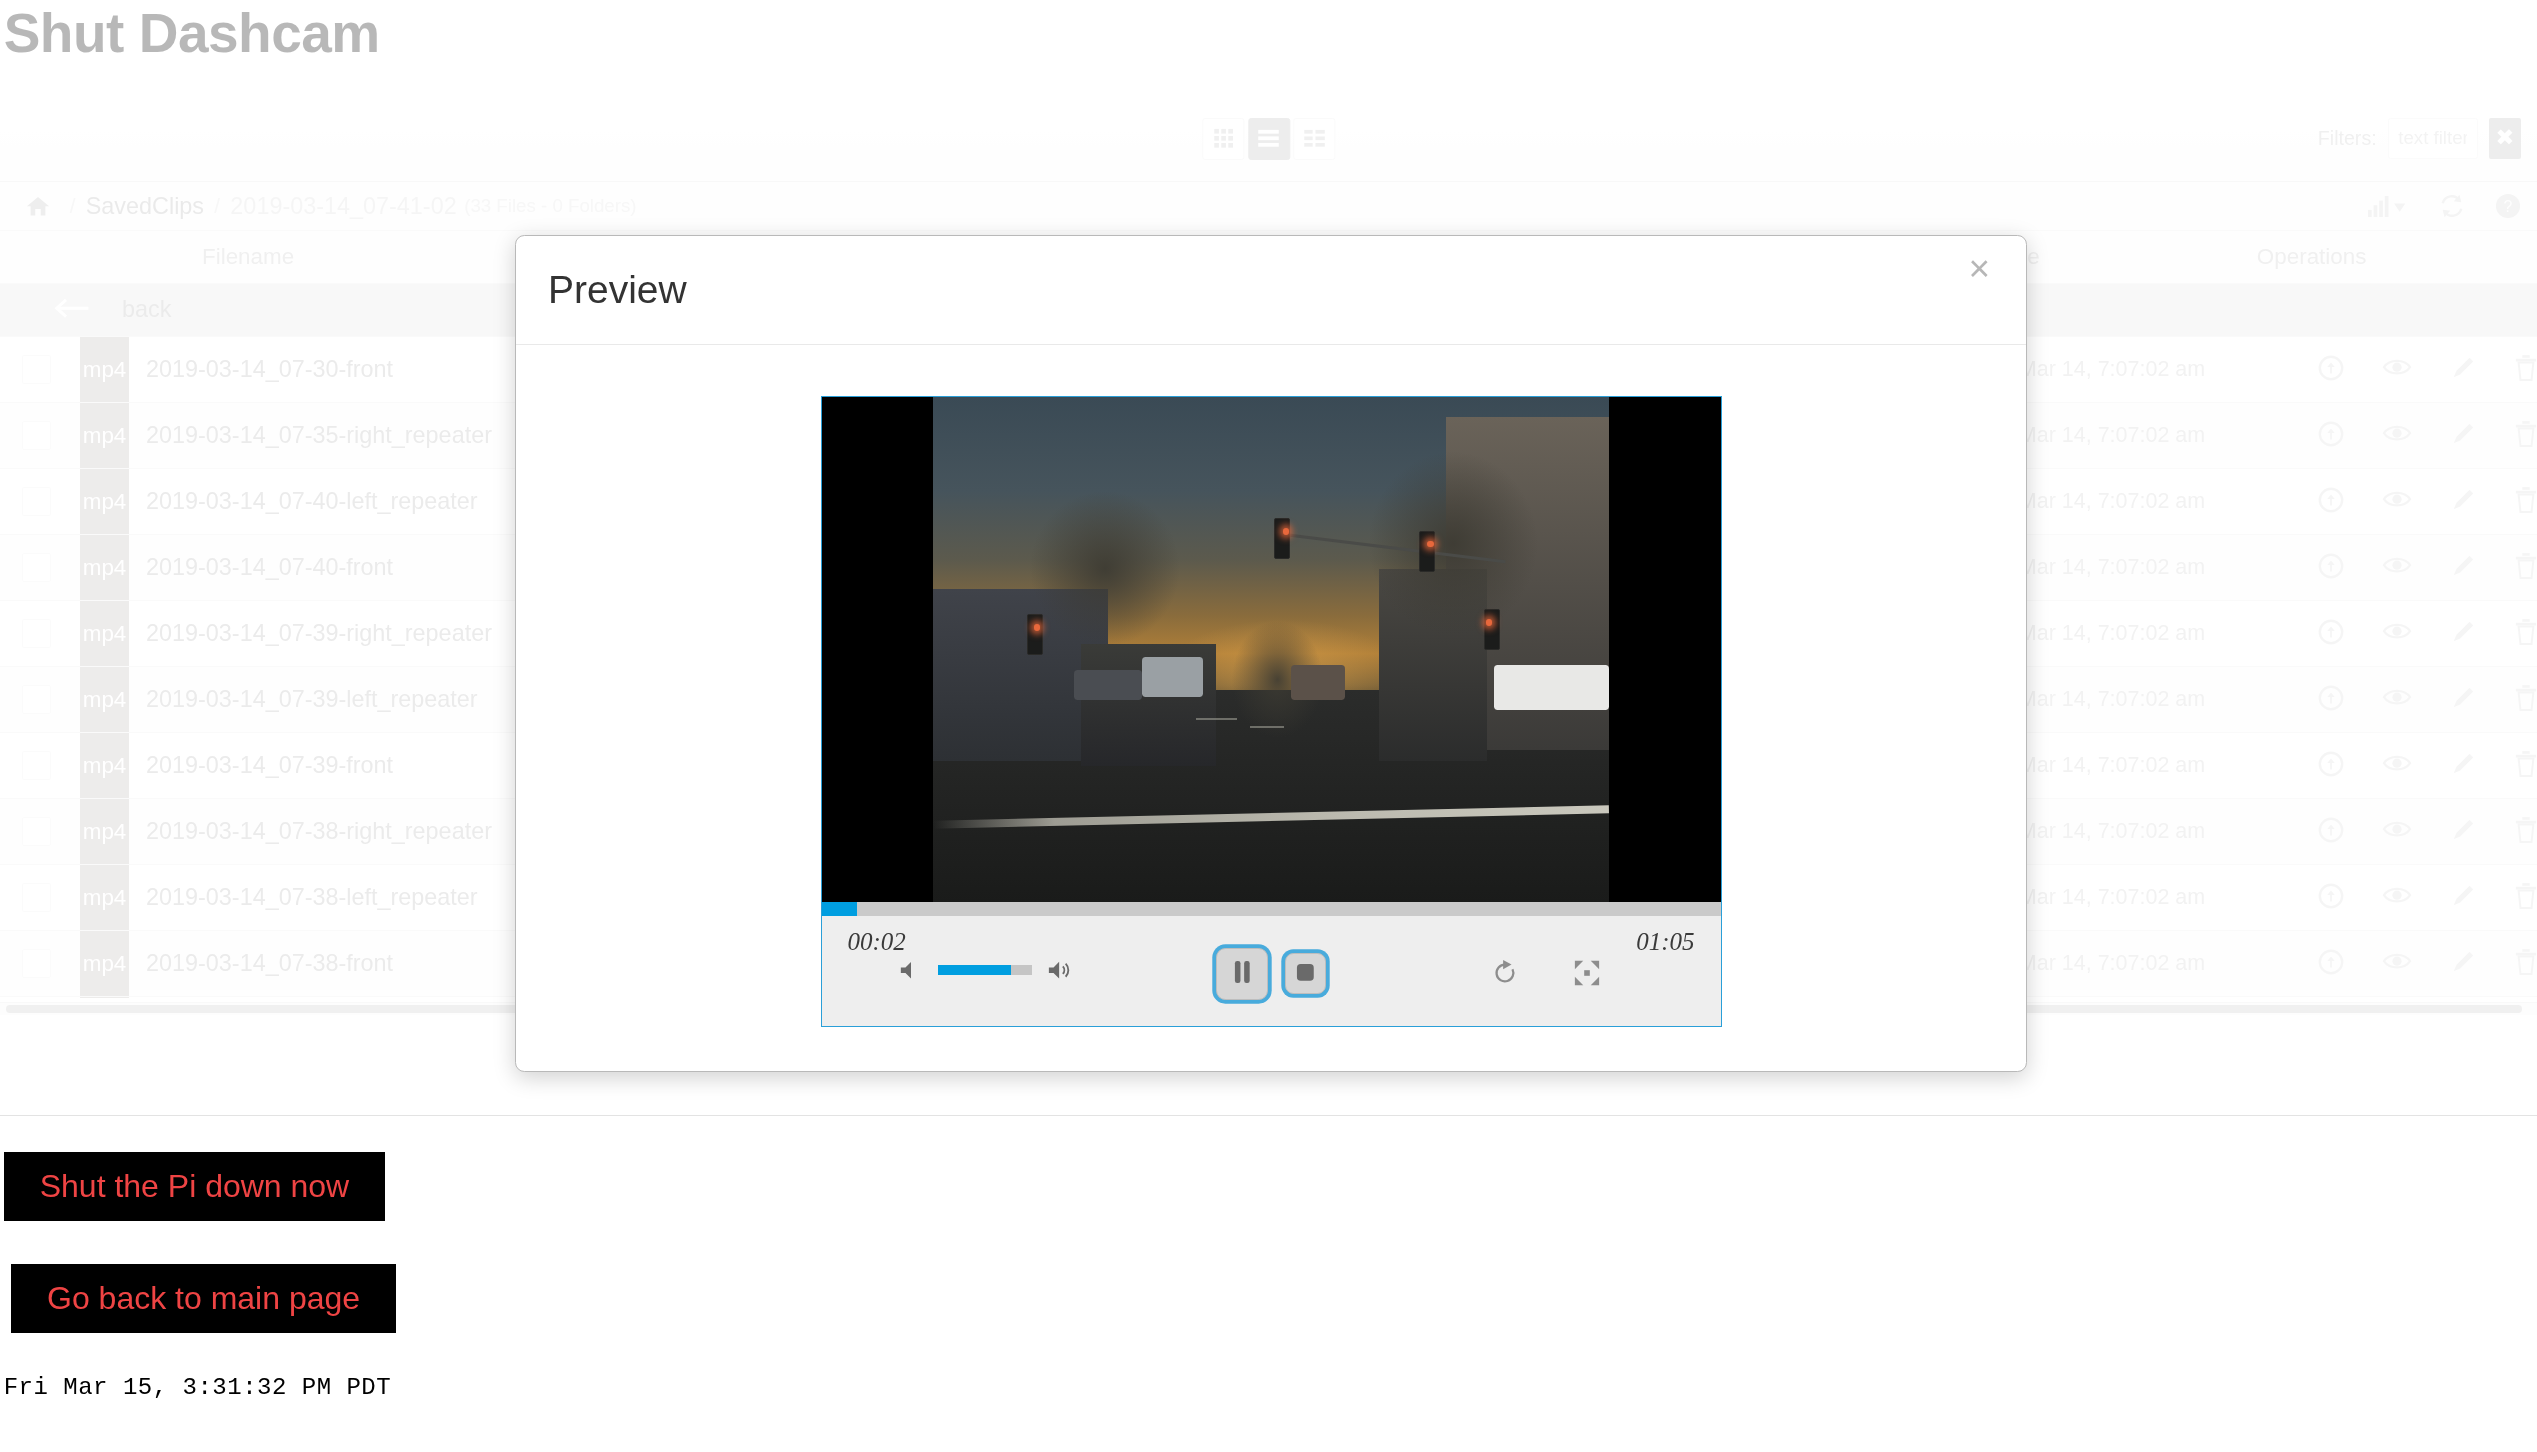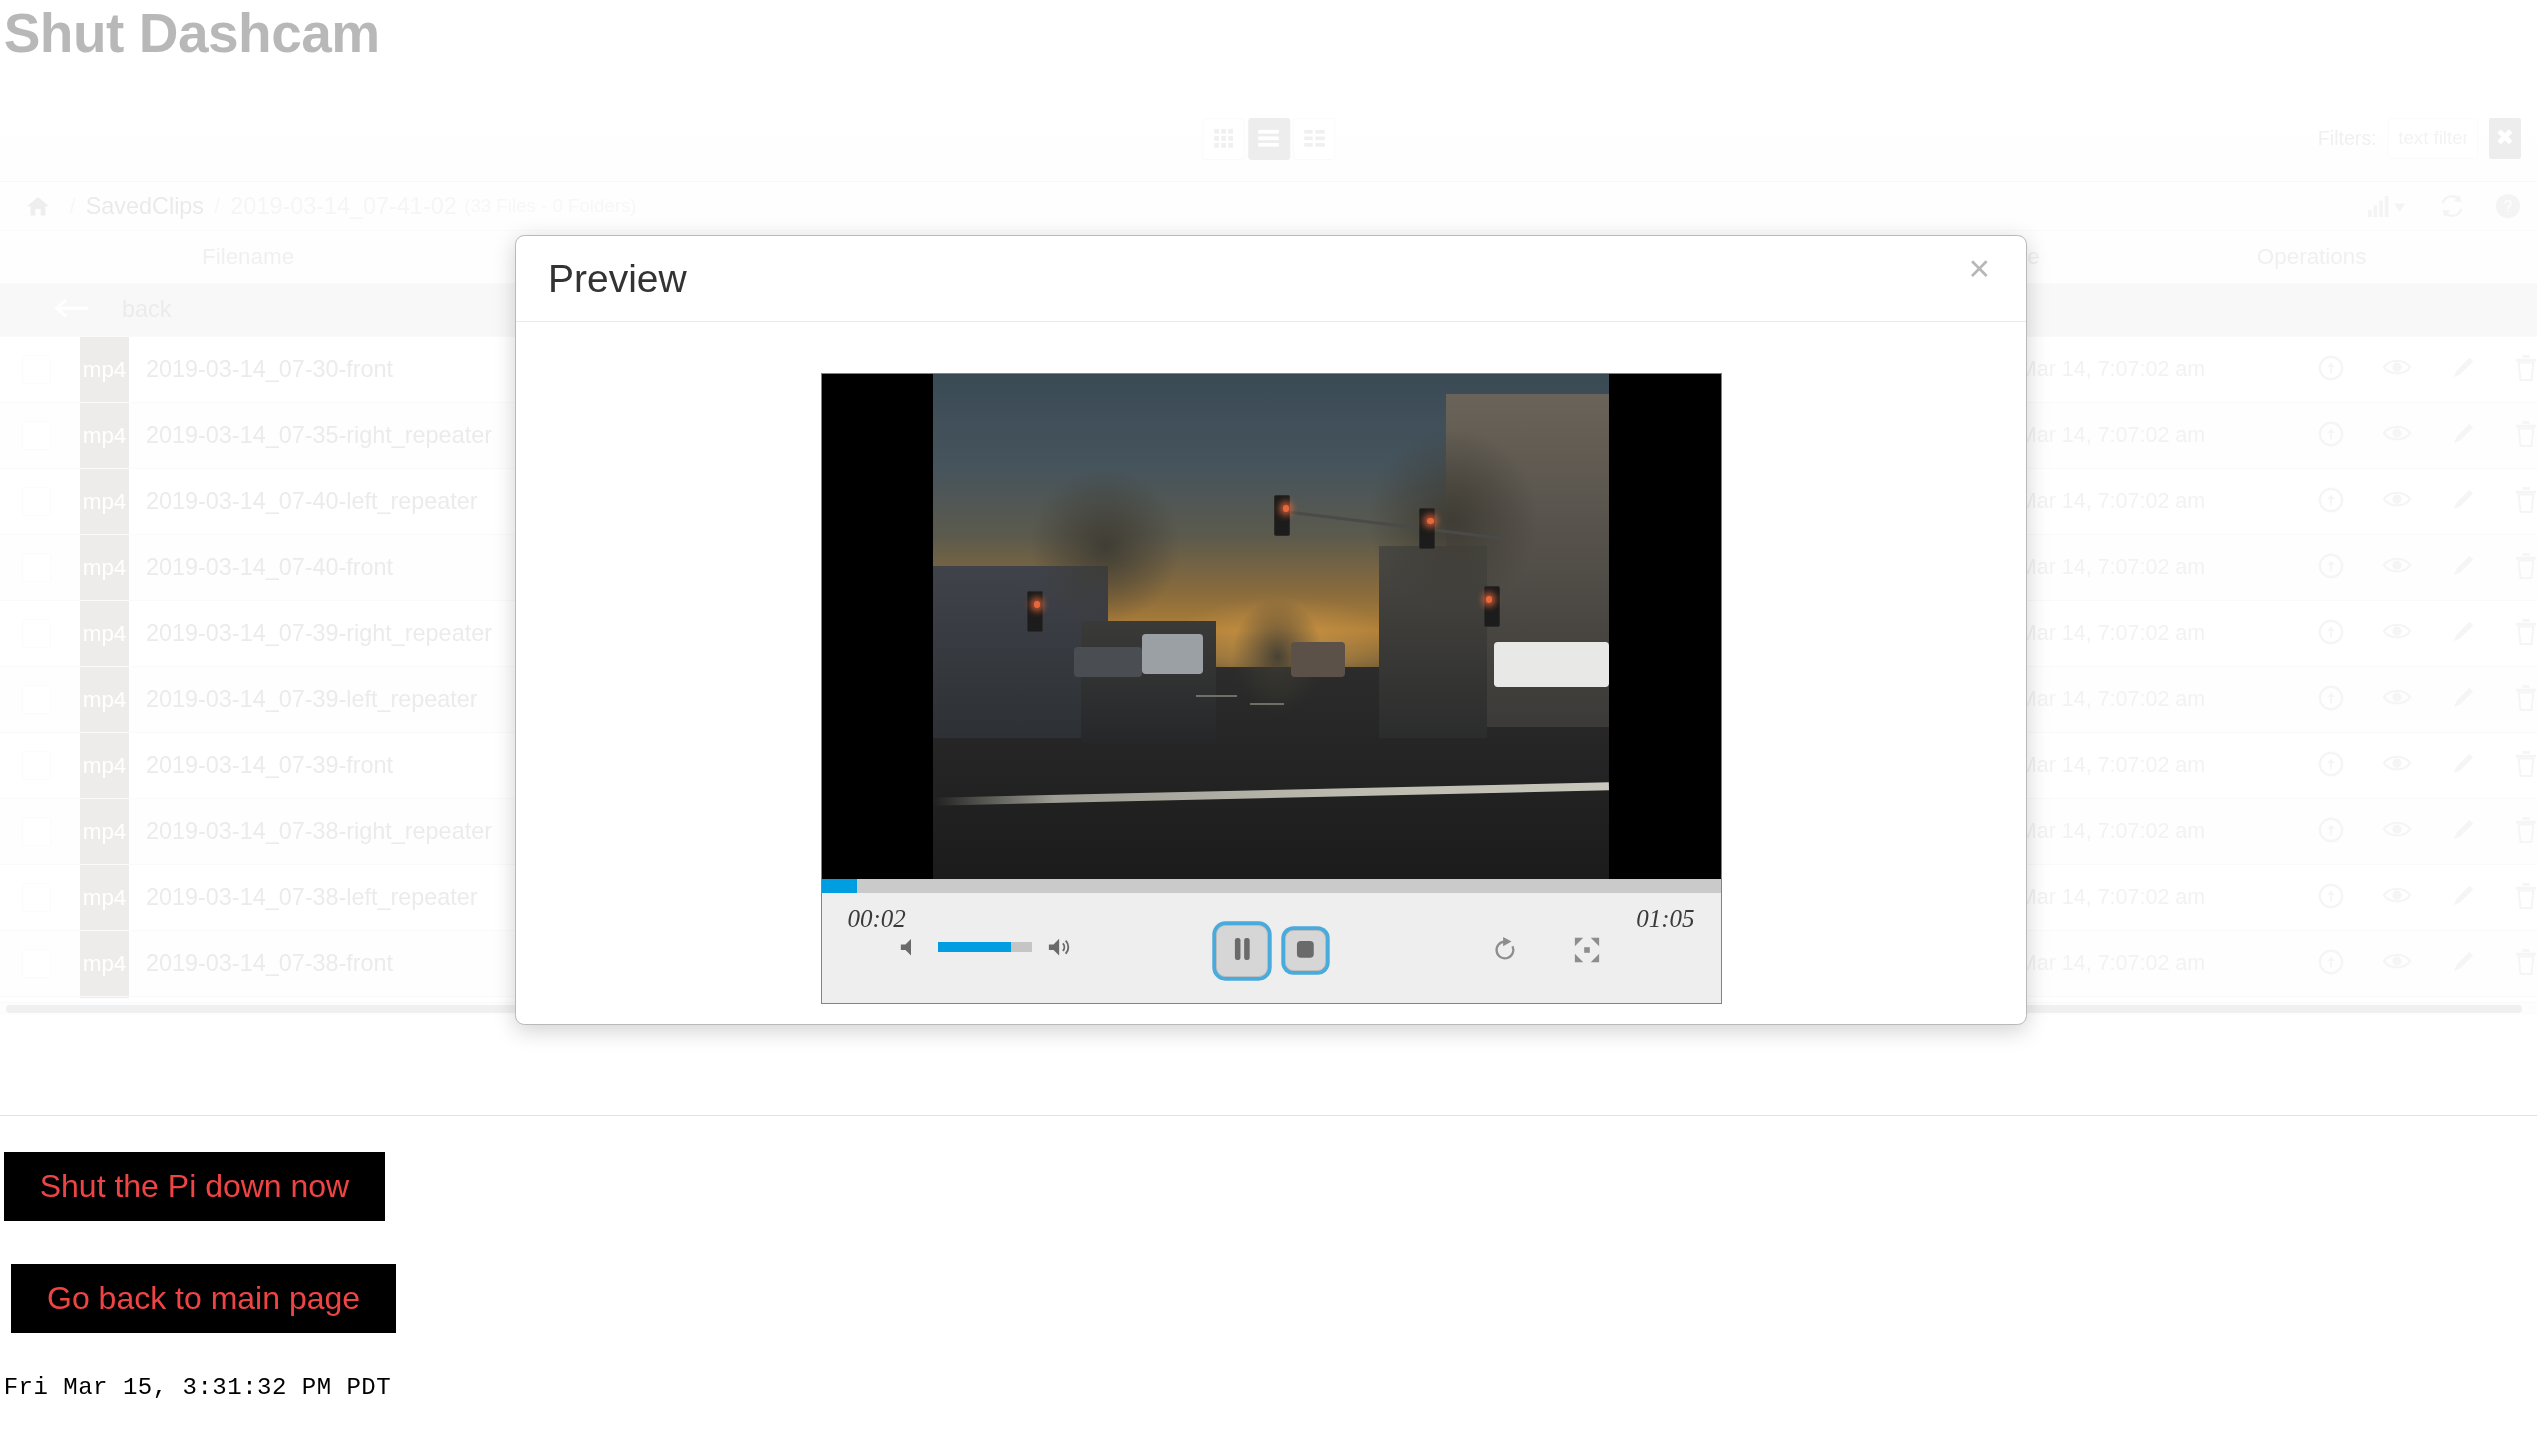--- a/index.html
+++ b/index.html
@@ -230,36 +230,36 @@
     position:absolute;
     left:515px; top:235px;
     width:1512px;
     background:#fff;
     border:0.9px solid #b9b9b9;
     border-radius:9.4px;
     box-shadow:0 5.6px 22.4px rgba(0,0,0,0.18);
     overflow:hidden;
   }
   .modal-head {
-    height:86px;
+    height:109px;
     border-bottom:0.9px solid #e9e9e9;
     display:flex; align-items:center;
     padding:0 32px;
     position:relative;
   }
   .modal-title { font-size:39px; color:#333; }
   .modal-close {
     position:absolute; right:30px; top:11.2px;
     font-size:37px; color:#b7b7b7;
     background:none; border:none;
     cursor:pointer;
     font-family:"Liberation Sans", sans-serif;
   }
   .modal-body {
-    padding:51px 0 20px 0;
+    padding:51px 0 44px 0;
     display:flex; justify-content:center;
   }
 
   
   .player {
     width:901px;
     border:0.9px solid #2a9fd8;
     background:#000;
   }
   .video-stage {

